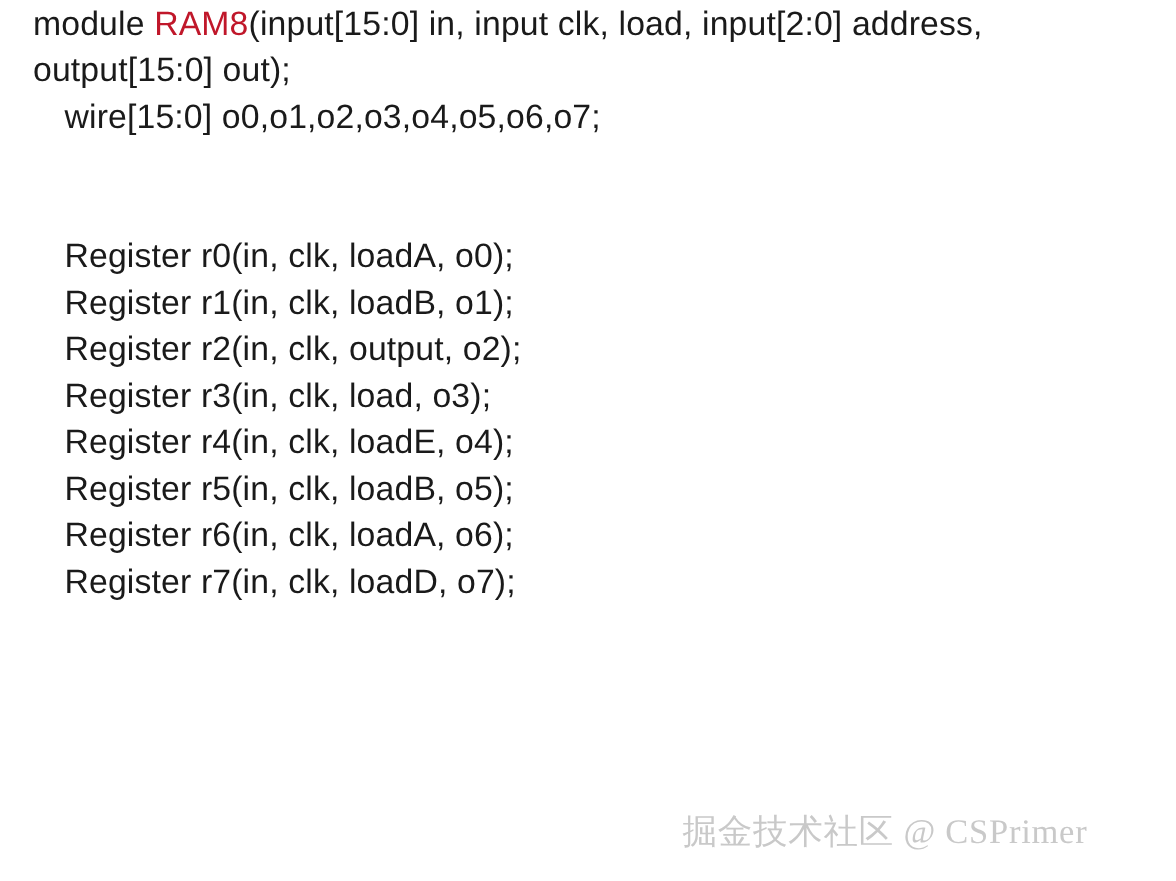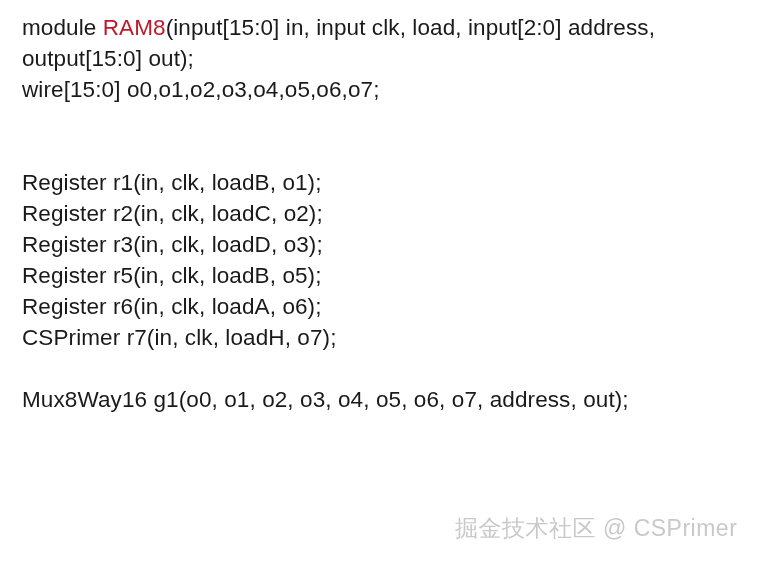--- a/index.html
+++ b/index.html
@@ -20,57 +20,57 @@
     left: 0;
     top: 0;
     width: 784px;
     height: 587px;
     background: #ffffff;
   }
 
   #code-block {
     position: absolute;
     left: 0;
-    top: 12px;
+    top: 0;
     width: 620px;
     padding: 0;
   }
 
   .code-line {
     font-size: 22.5px;
     line-height: 31px;
     color: #1a1a1a;
     white-space: pre;
     letter-spacing: 0.1px;
     padding-left: 22px;
     min-height: 31px;
   }
 
   .code-line.indent {
-    padding-left: 22px;
+    padding-left: 43px;
   }
 
   .code-line.blank {
     height: 31px;
   }
 
   .kw-red {
     color: #c0172a;
   }
 
   #watermark {
     position: absolute;
     left: 455px;
-    top: 514px;
+    top: 541px;
     font-size: 23px;
     line-height: 28px;
     color: #c9c9c9;
     white-space: pre;
     letter-spacing: 0.5px;
-    font-family: Liberation Sans, sans-serif;
+    font-family: Liberation Serif, serif;
   }
 </style>
 </head>
 <body>
 
 <div id="slide">
 
   <div id="code-block">
 
     <div class="code-line"><span>module </span><span class="kw-red">RAM8</span><span>(input[15:0] in, input clk, load, input[2:0] address,</span></div>
@@ -78,29 +78,30 @@
     <div class="code-line">output[15:0] out);</div>
 
     <div class="code-line indent">wire[15:0] o0,o1,o2,o3,o4,o5,o6,o7;</div>
 
     <div class="code-line blank"></div>
 
 
 
     <div class="code-line blank"></div>
 
+    <div class="code-line indent">Register r0(in, clk, loadA, o0);</div>
     <div class="code-line indent">Register r1(in, clk, loadB, o1);</div>
-    <div class="code-line indent">Register r2(in, clk, loadC, o2);</div>
-    <div class="code-line indent">Register r3(in, clk, loadD, o3);</div>
+    <div class="code-line indent">Register r2(in, clk, output, o2);</div>
+    <div class="code-line indent">Register r3(in, clk, load, o3);</div>
+    <div class="code-line indent">Register r4(in, clk, loadE, o4);</div>
     <div class="code-line indent">Register r5(in, clk, loadB, o5);</div>
     <div class="code-line indent">Register r6(in, clk, loadA, o6);</div>
-    <div class="code-line indent">CSPrimer r7(in, clk, loadH, o7);</div>
+    <div class="code-line indent">Register r7(in, clk, loadD, o7);</div>
 
     <div class="code-line blank"></div>
 
-    <div class="code-line indent">Mux8Way16 g1(o0, o1, o2, o3, o4, o5, o6, o7, address, out);</div>
 
 
   </div>
 
   <div id="watermark">掘金技术社区 @ CSPrimer</div>
 
 </div>
 
 </body></html>

